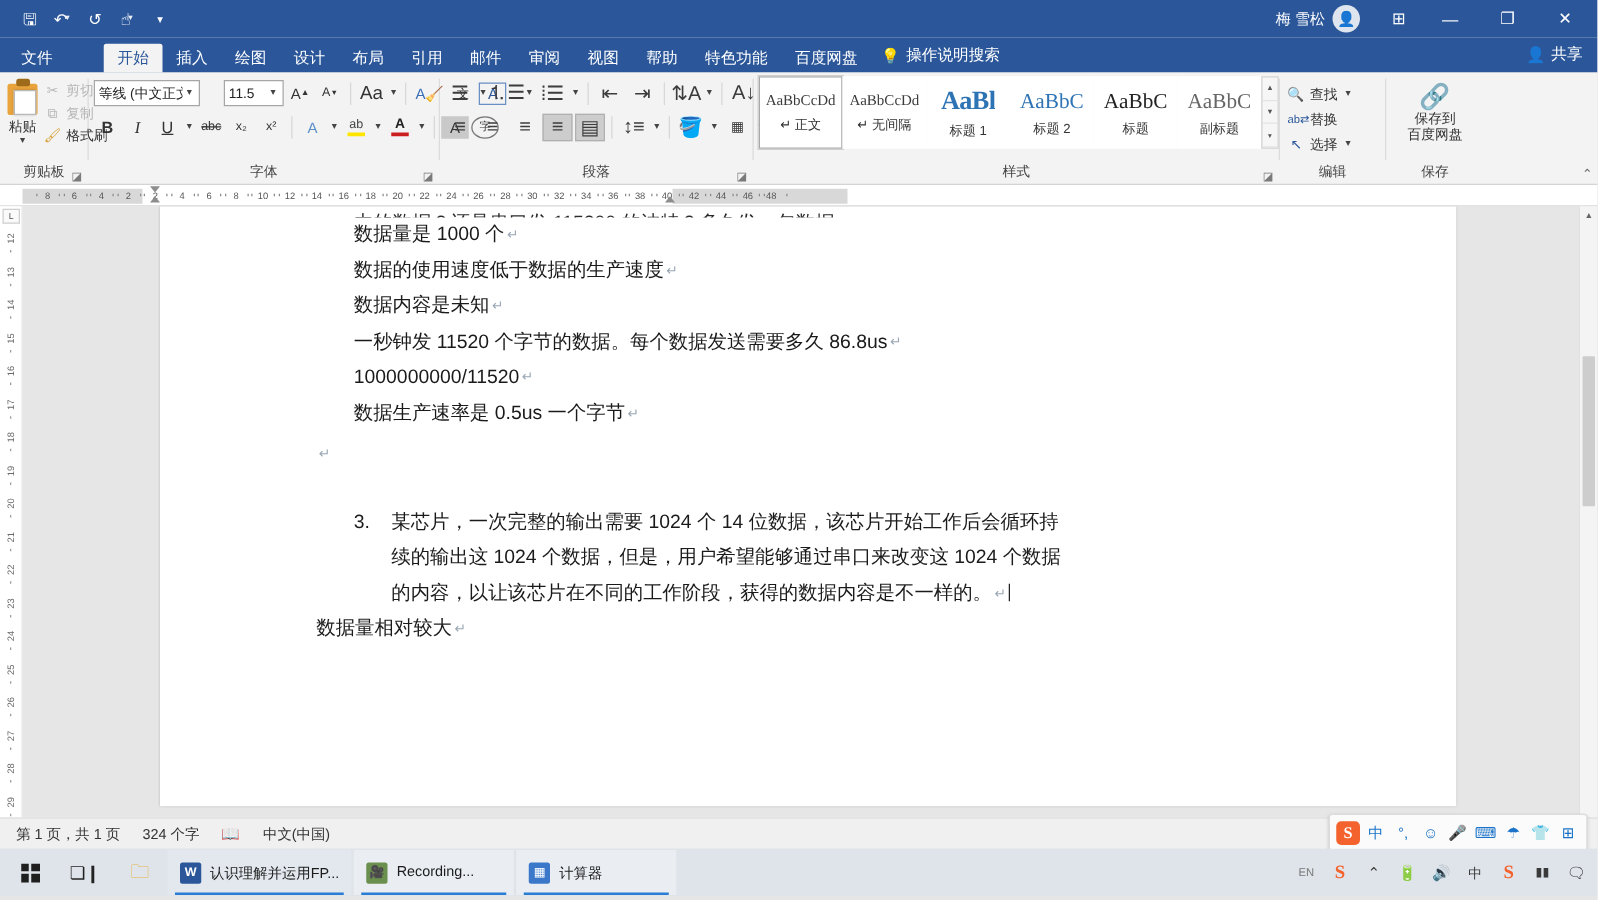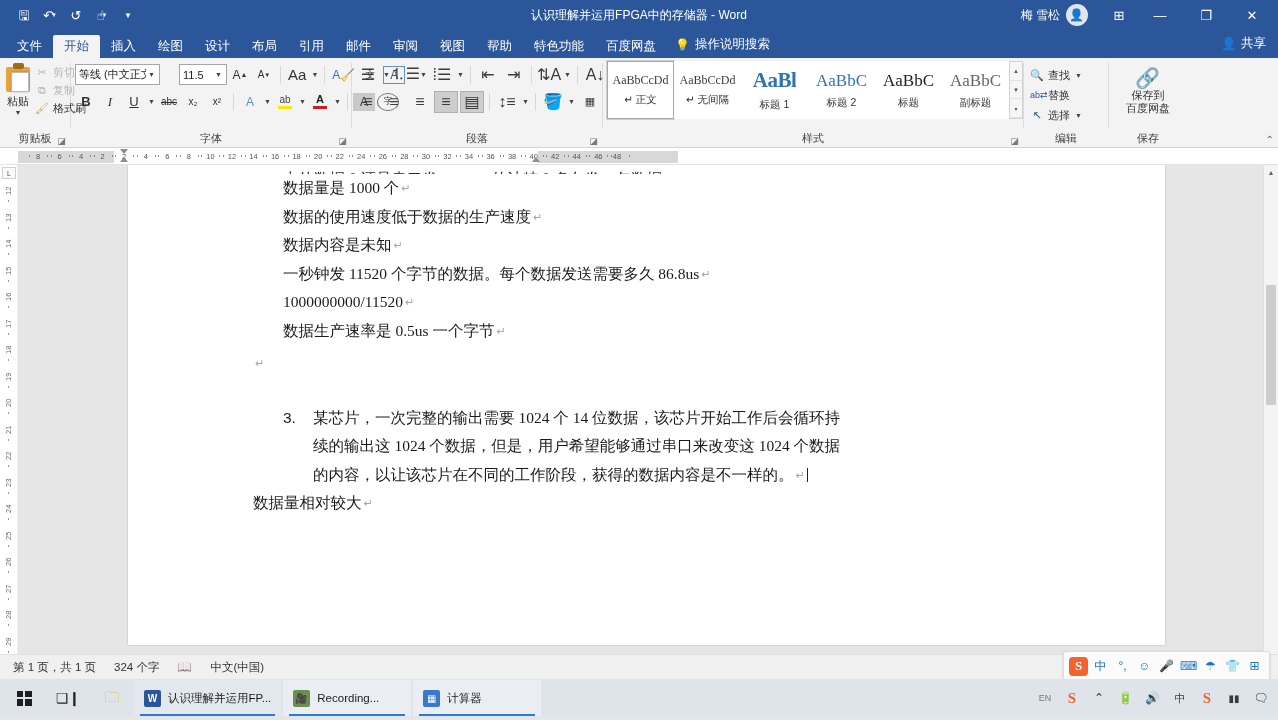--- a/index.html
+++ b/index.html
@@ -36,21 +36,21 @@
 
   
   .tabsbar {
     height:28px; background:#2b579a; display:flex; align-items:flex-end;
     position:relative; padding-left:6px;
   }
   .tab {
     font-size:12.5px; color:#fff; padding:5px 11px 6px 11px; line-height:1;
     white-space:nowrap;
   }
-  .tab.active { background:#f3f3f3; color:#2b579a; border-radius:2px 2px 0 0; }
+  .tab.active { background:#f3f3f3; color:#2b579a; border-radius:2px 2px 0 0;margin-left:30px; }
   .tellme { display:flex;align-items:center;gap:5px;color:#fff;font-size:12.5px;padding:5px 8px; }
   .bulb { font-size:12px; }
   .share { margin-left:auto; display:flex;align-items:center;gap:4px;color:#fff;font-size:12.5px;padding:5px 12px 6px 8px; }
 
   
   .ribbon {
     height:90px; background:#f3f3f3; border-bottom:1px solid #d4d4d4;
     display:flex; position:relative;
   }
   .grp { position:relative; display:flex; flex-direction:column; height:90px; padding:3px 4px 0 4px; }
@@ -168,21 +168,21 @@
   }
   .vdash { position:absolute; left:8px; width:1px;height:2px; background:#9a9a9a; }
 
   .canvas { flex:1; position:relative; overflow:hidden; background:#e6e6e6; }
   .page {
     position:absolute; left:110px; top:0; width:1037px; height:480px;
     background:#fff; box-shadow:0 0 2px rgba(0,0,0,.22);
   }
   .doc { position:absolute; left:155px; top:0px; right:20px; }
   .line {
-    font-family:Liberation Serif, serif;
+    font-family:Liberation Sans, sans-serif;
     font-size:15.5px; color:#1a1a1a; line-height:28.5px; white-space:nowrap;
   }
   .line.clipped { height:9px; overflow:hidden; color:#2a2a2a; }
   .pil { color:#9aa7b5; font-size:11px; vertical-align:1px; margin-left:2px; }
   .numpara { display:flex; margin-top:26px; }
   .numpara .num { width:30px; font-size:15.5px; color:#1a1a1a; line-height:28.5px; }
   .numpara .body { flex:1; }
   .numpara .body .line { white-space:normal; }
   .tail { margin-top:0px; }
   .caretI { display:inline-block;width:1px;height:14px;background:#222;vertical-align:-2px;margin-left:2px;}
@@ -245,21 +245,20 @@
 <div class="app">
 
   <div class="titlebar">
     <div class="qat">
       <div class="qat-btn">🖫</div>
       <div class="qat-btn">↶<span class="qat-caret">▼</span></div>
       <div class="qat-btn">↺</div>
       <div class="qat-btn">☝<span class="qat-caret">▼</span></div>
       <div class="qat-btn" style="font-size:9px">▾</div>
     </div>
-    <div class="title-text">认识理解并运用FPGA中的存储器  -  Word</div>
     <div class="tb-right">
       <div class="acct">
         <span>梅 雪松</span>
         <span class="avatar">👤</span>
       </div>
       <div class="ribbon-opt">⊞</div>
       <div class="wbtn">—</div>
       <div class="wbtn">❐</div>
       <div class="wbtn close">✕</div>
     </div>

